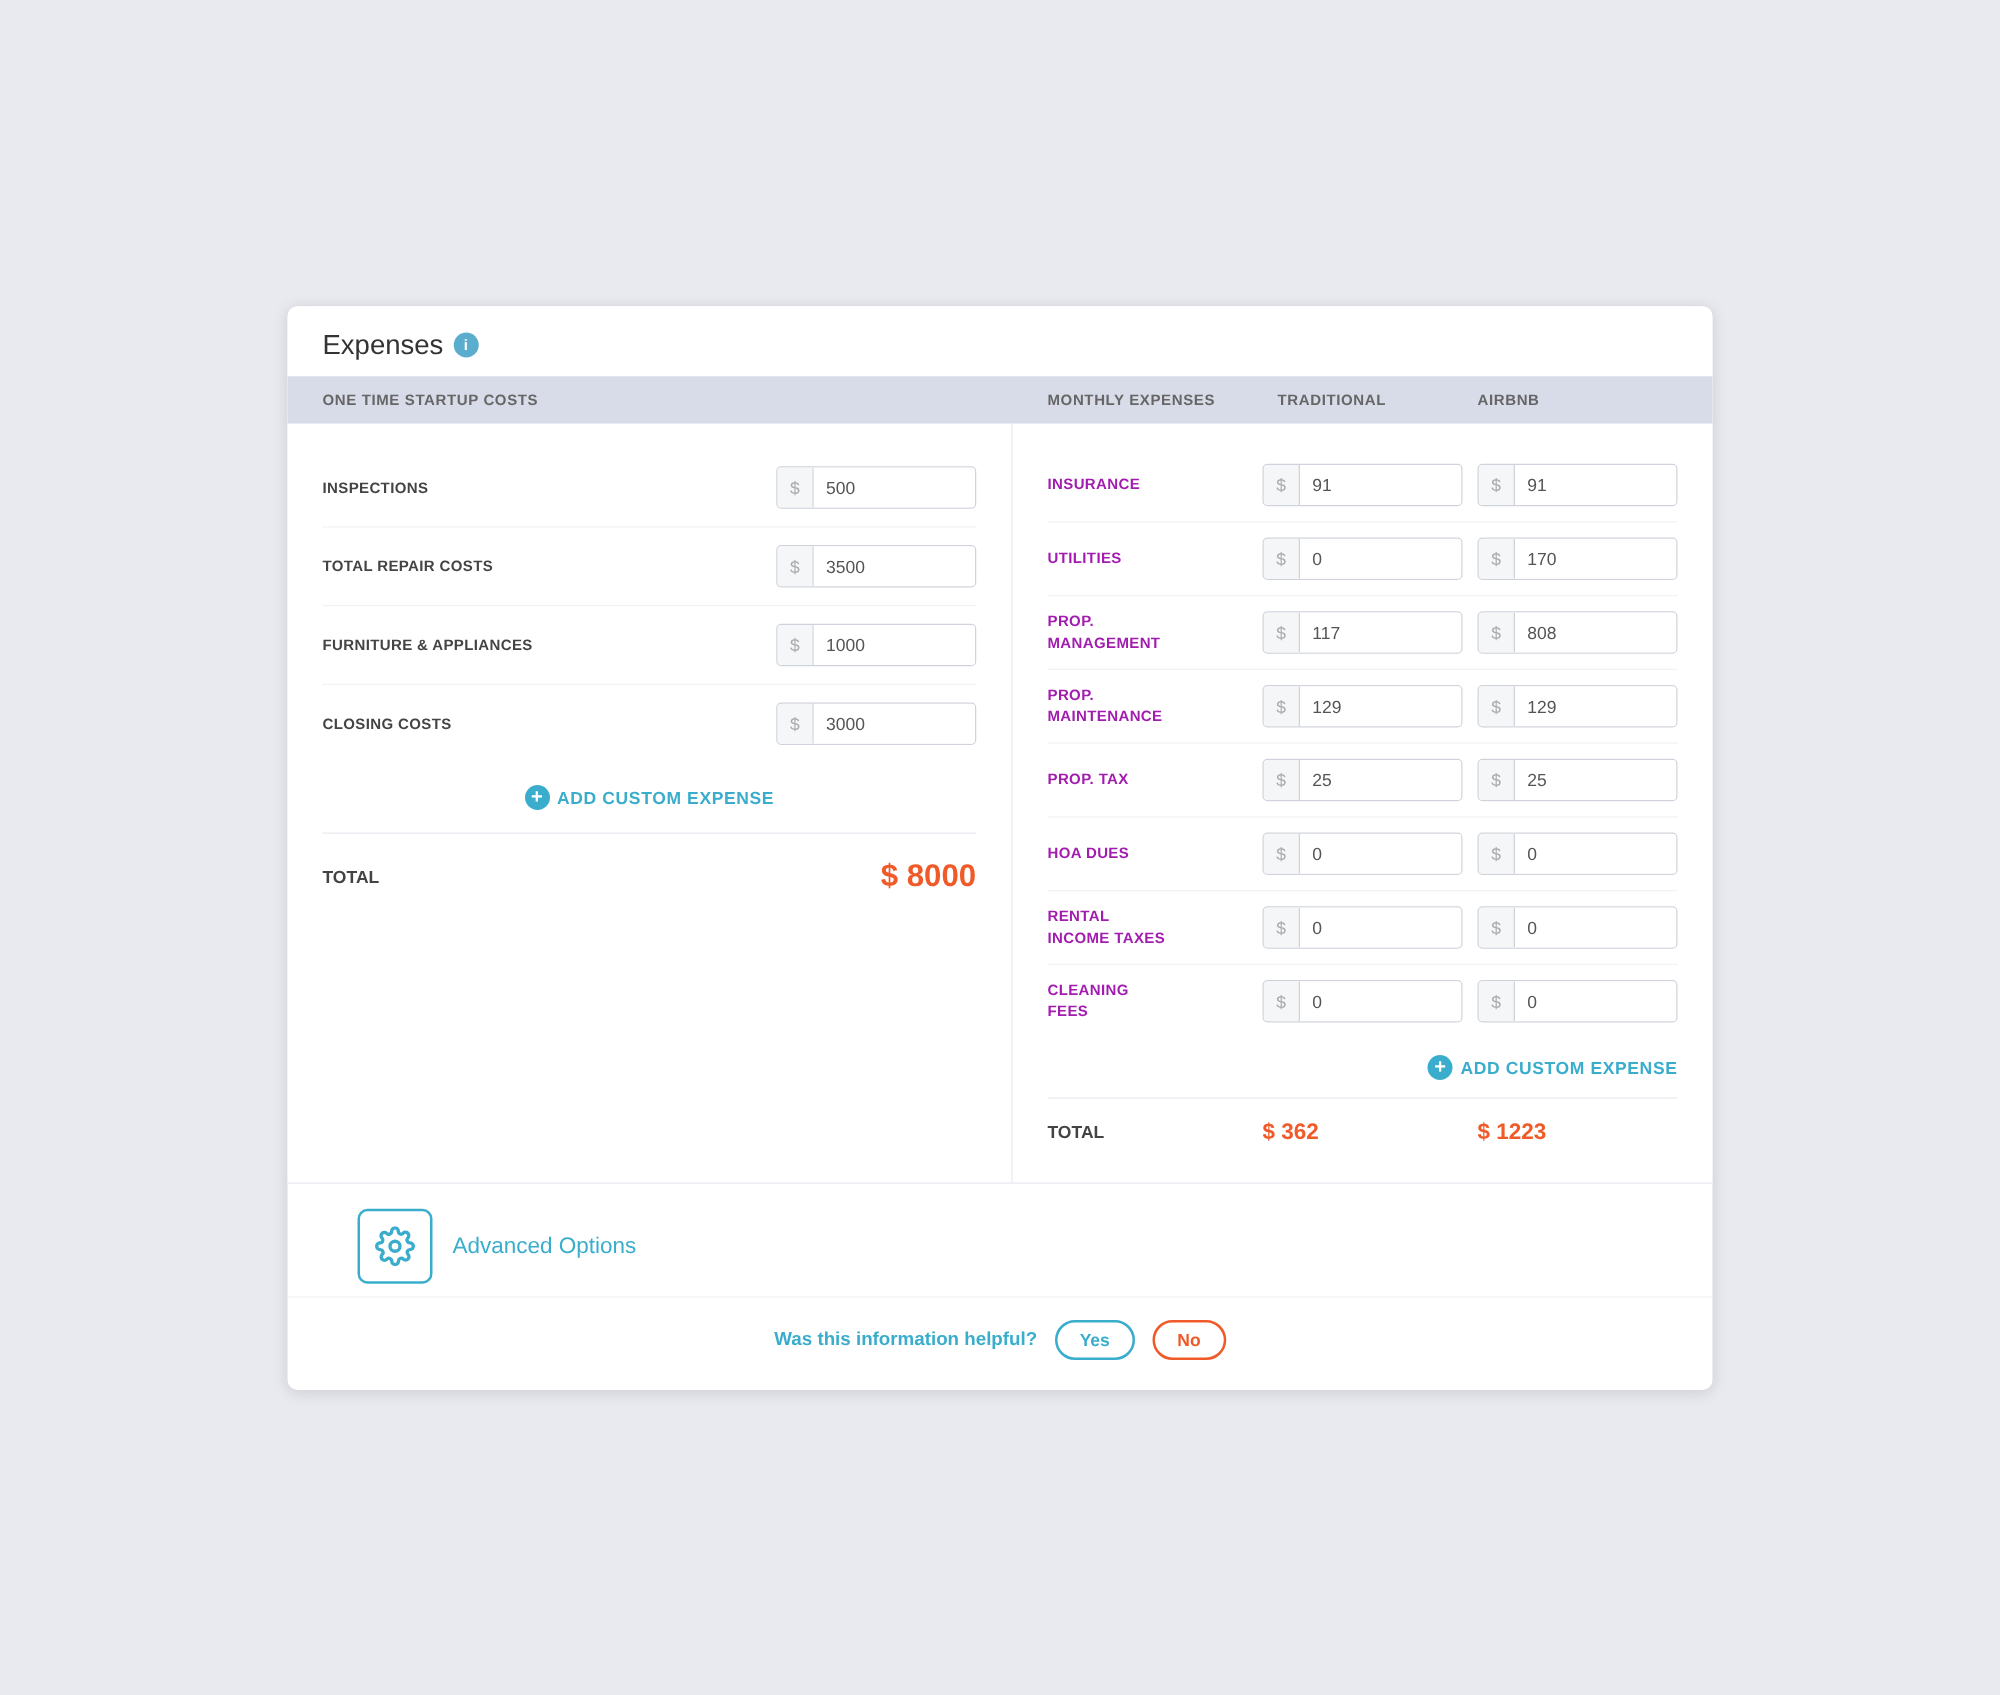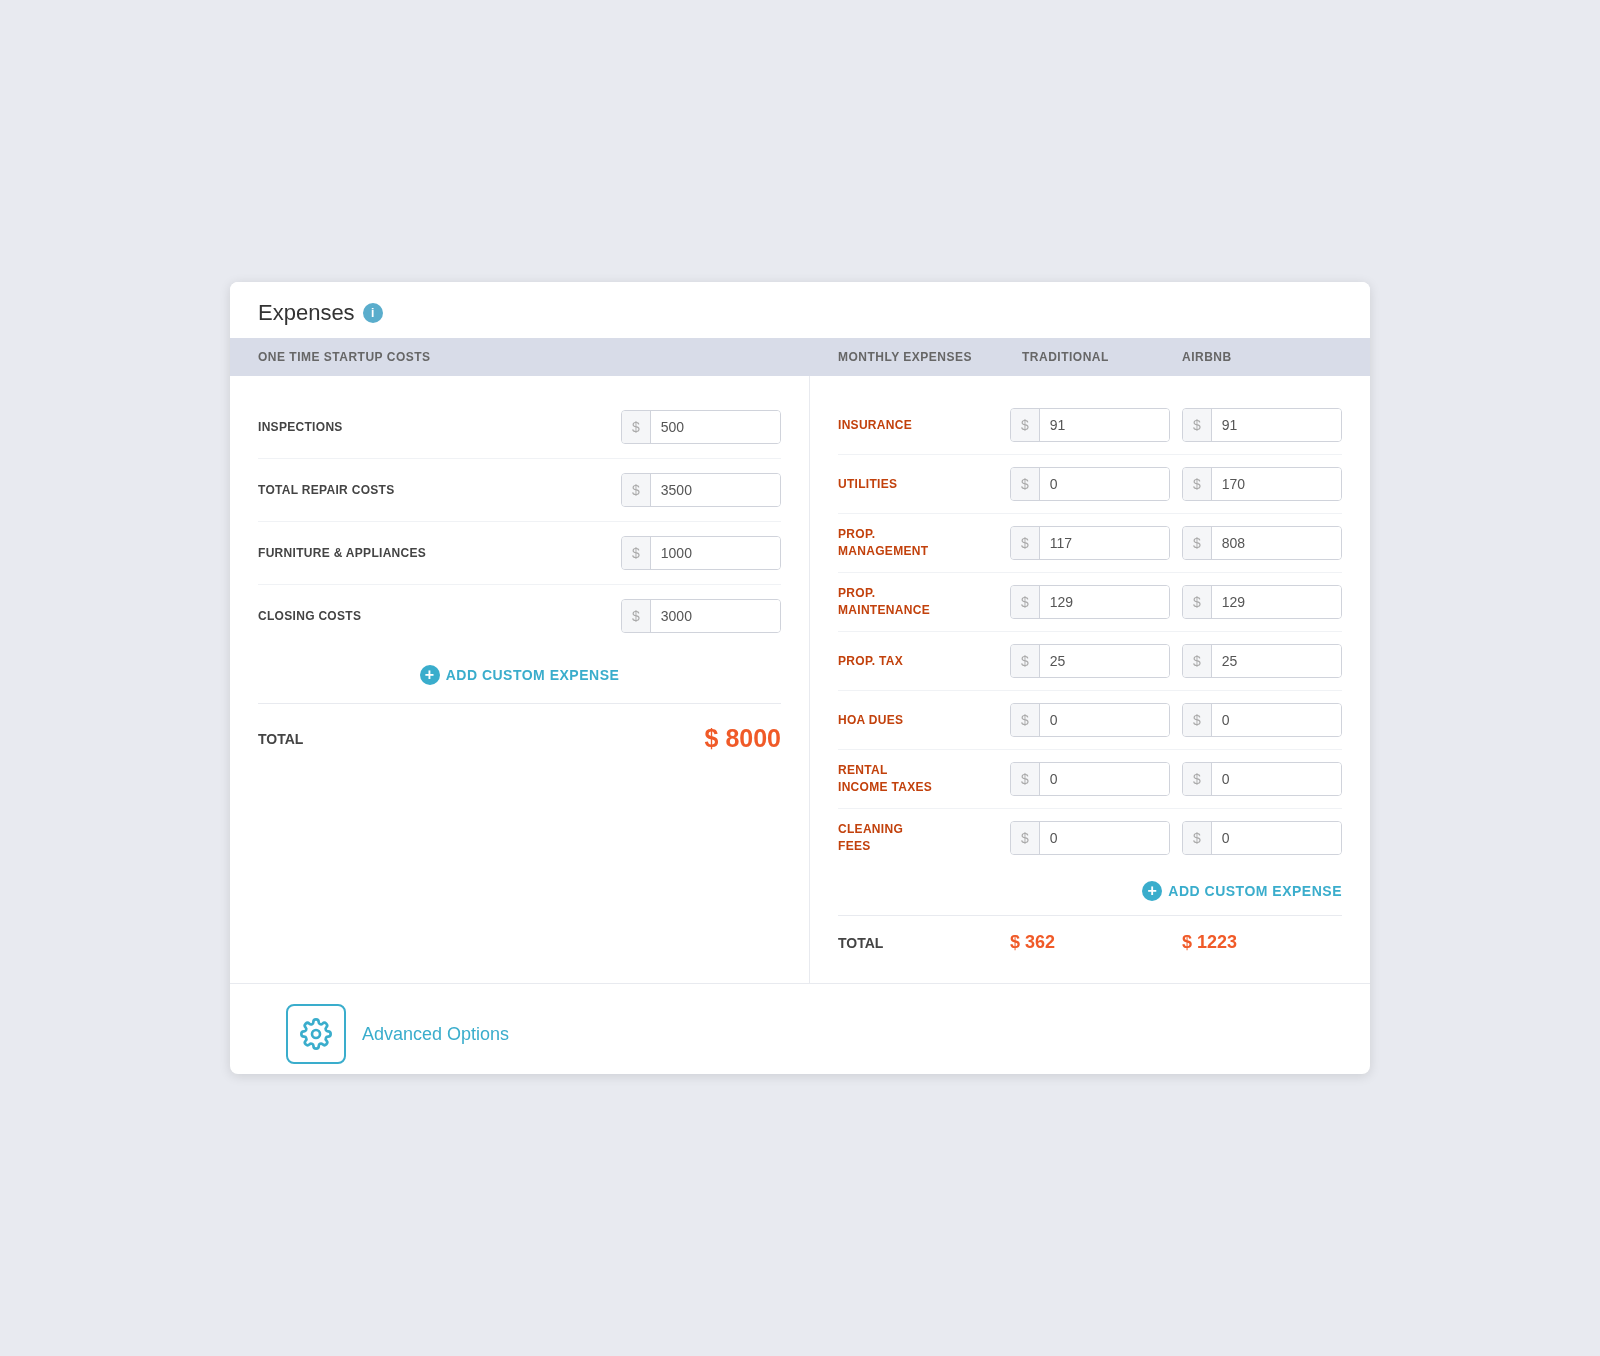--- a/index.html
+++ b/index.html
@@ -161,21 +161,21 @@
       padding: 12px 0;
       border-bottom: 1px solid #f0f2f5;
       gap: 12px;
     }
     .right-expense-row:last-of-type {
       border-bottom: none;
     }
     .right-expense-label {
       font-size: 12px;
       font-weight: 700;
-      color: #c2410c;
+      color: #a21caf;
       letter-spacing: 0.3px;
       text-transform: uppercase;
       line-height: 1.4;
     }
     .right-add-custom {
       display: flex;
       align-items: center;
       gap: 6px;
       color: #3aadcc;
       font-size: 14px;
@@ -446,15 +446,20 @@
           </div>
           <span class="advanced-label">Advanced Options</span>
         </div>
       </div>
 
       <div class="bottom-right">
         
       </div>
     </div>
 
+    <div class="helpful-row">
+      <span class="helpful-text">Was this information helpful?</span>
+      <button class="helpful-btn btn-yes">Yes</button>
+      <button class="helpful-btn btn-no">No</button>
+    </div>
   </div>
 
 </div>
 
 </body></html>

